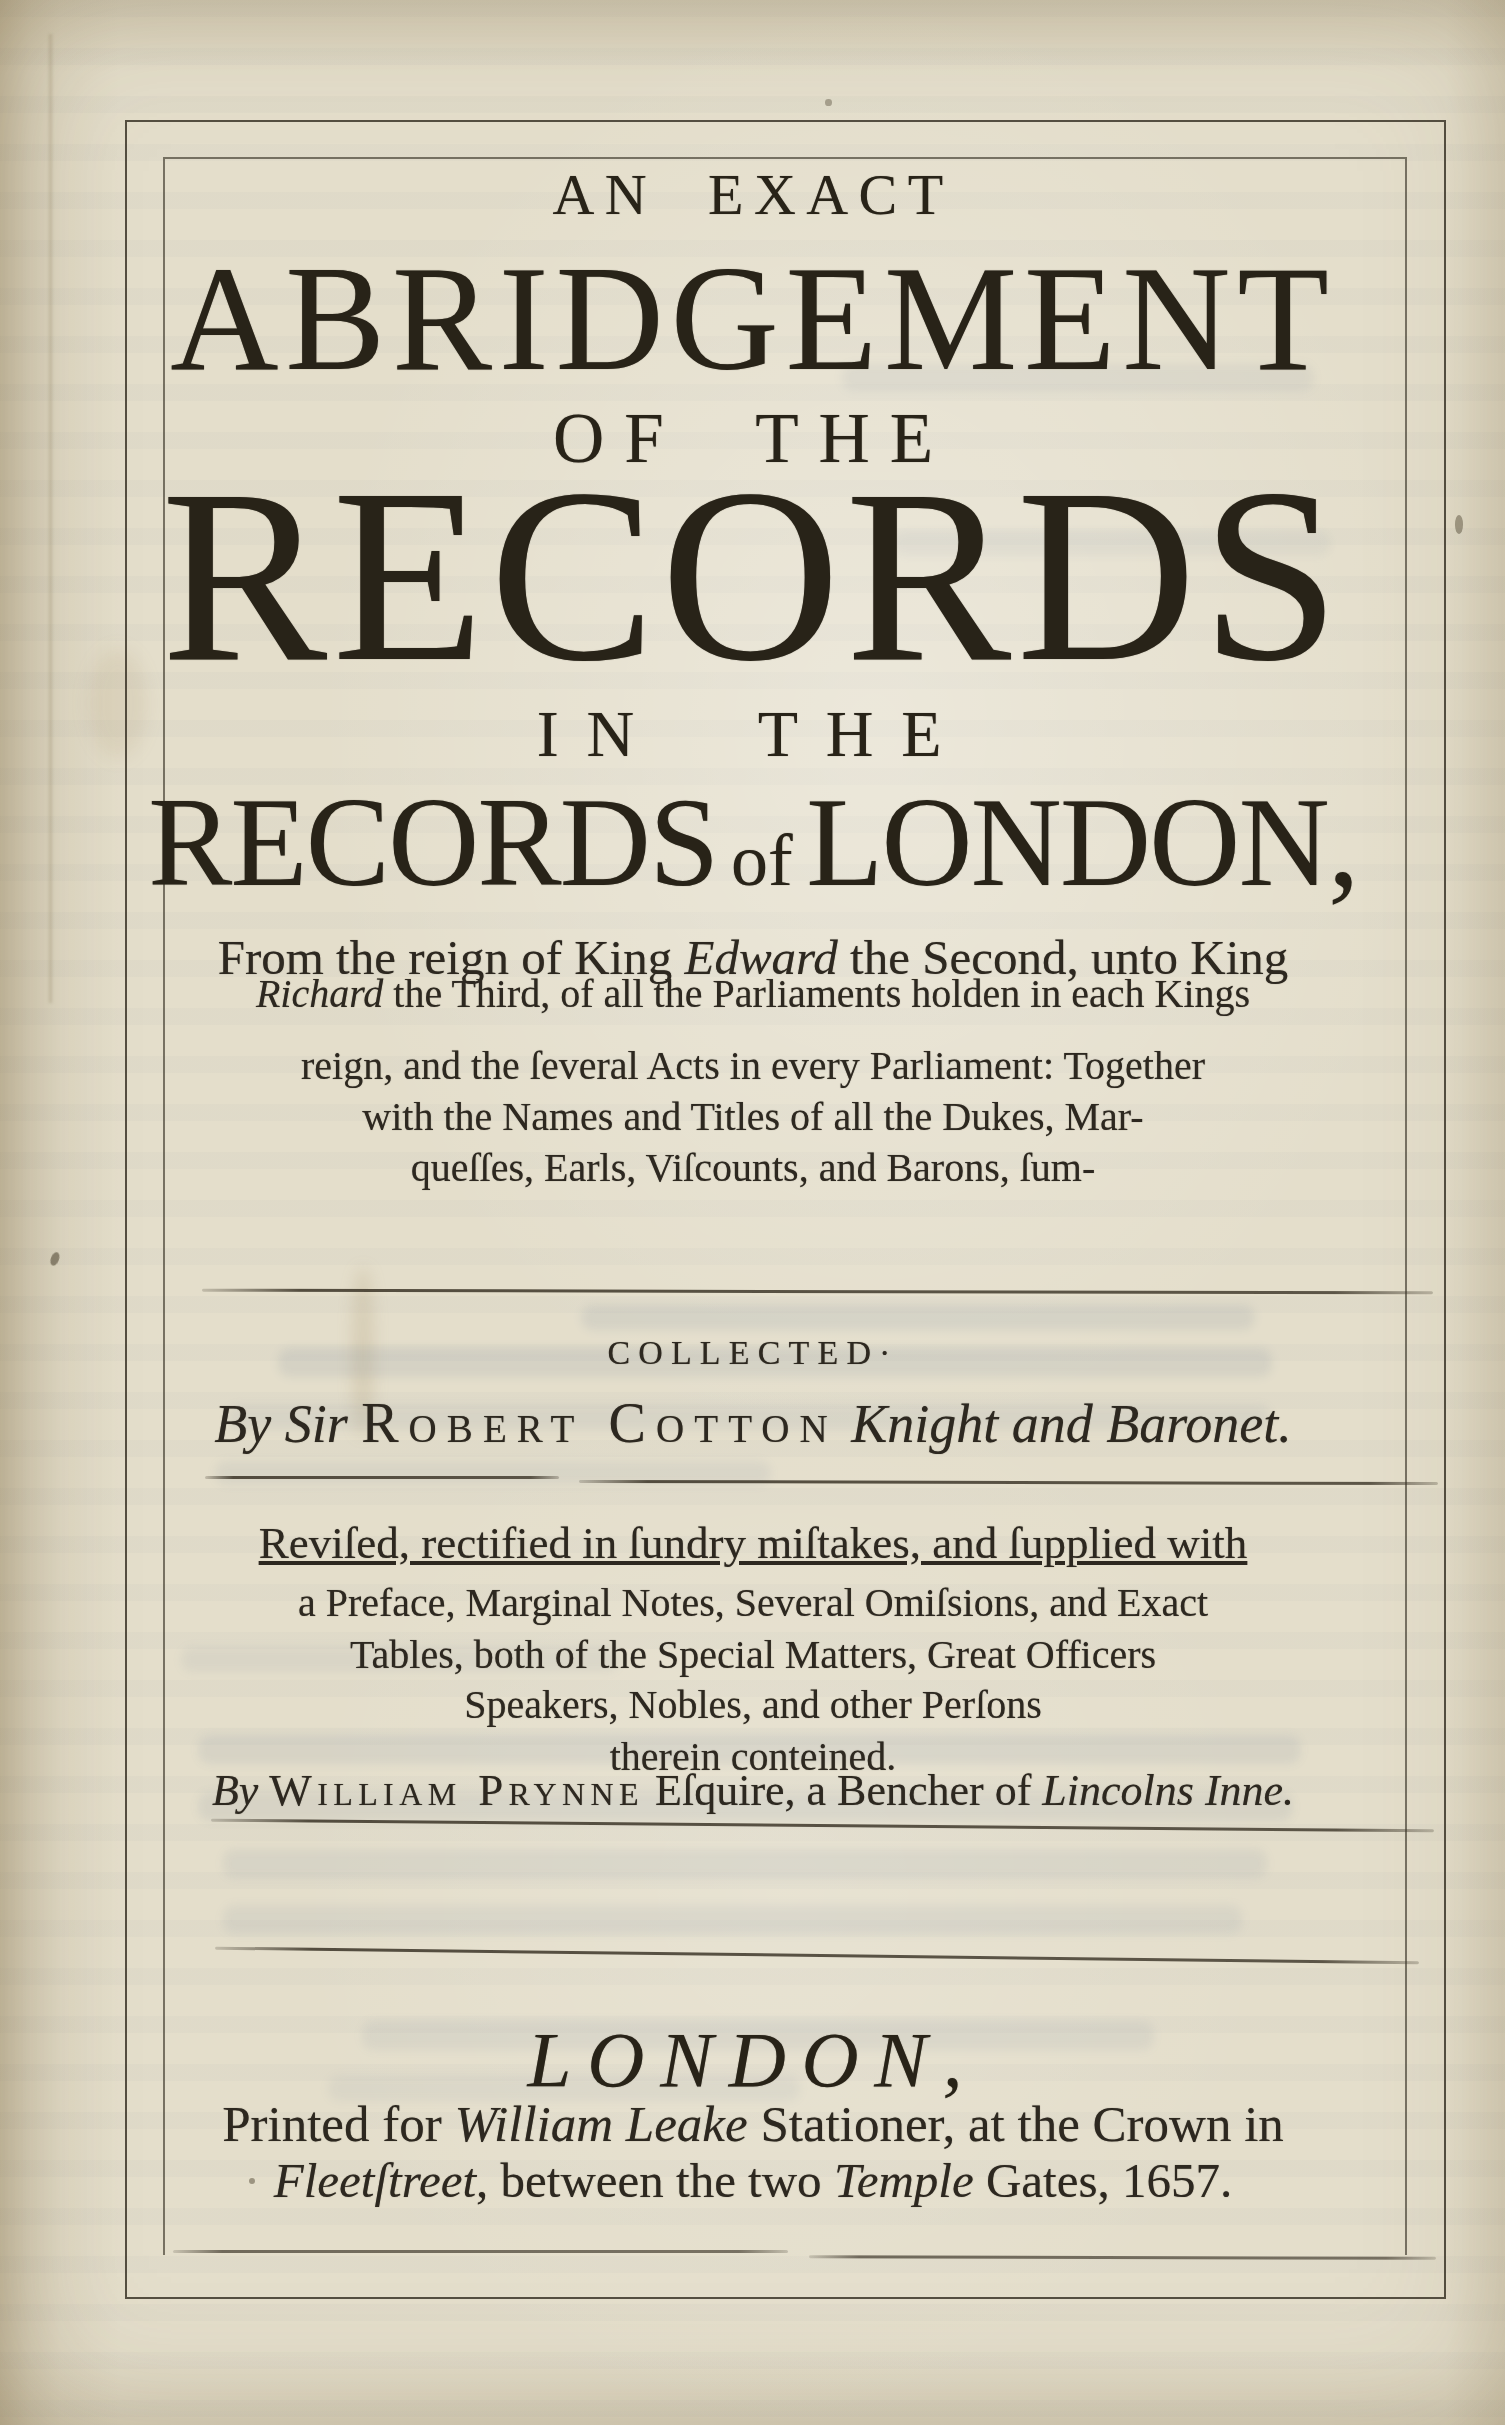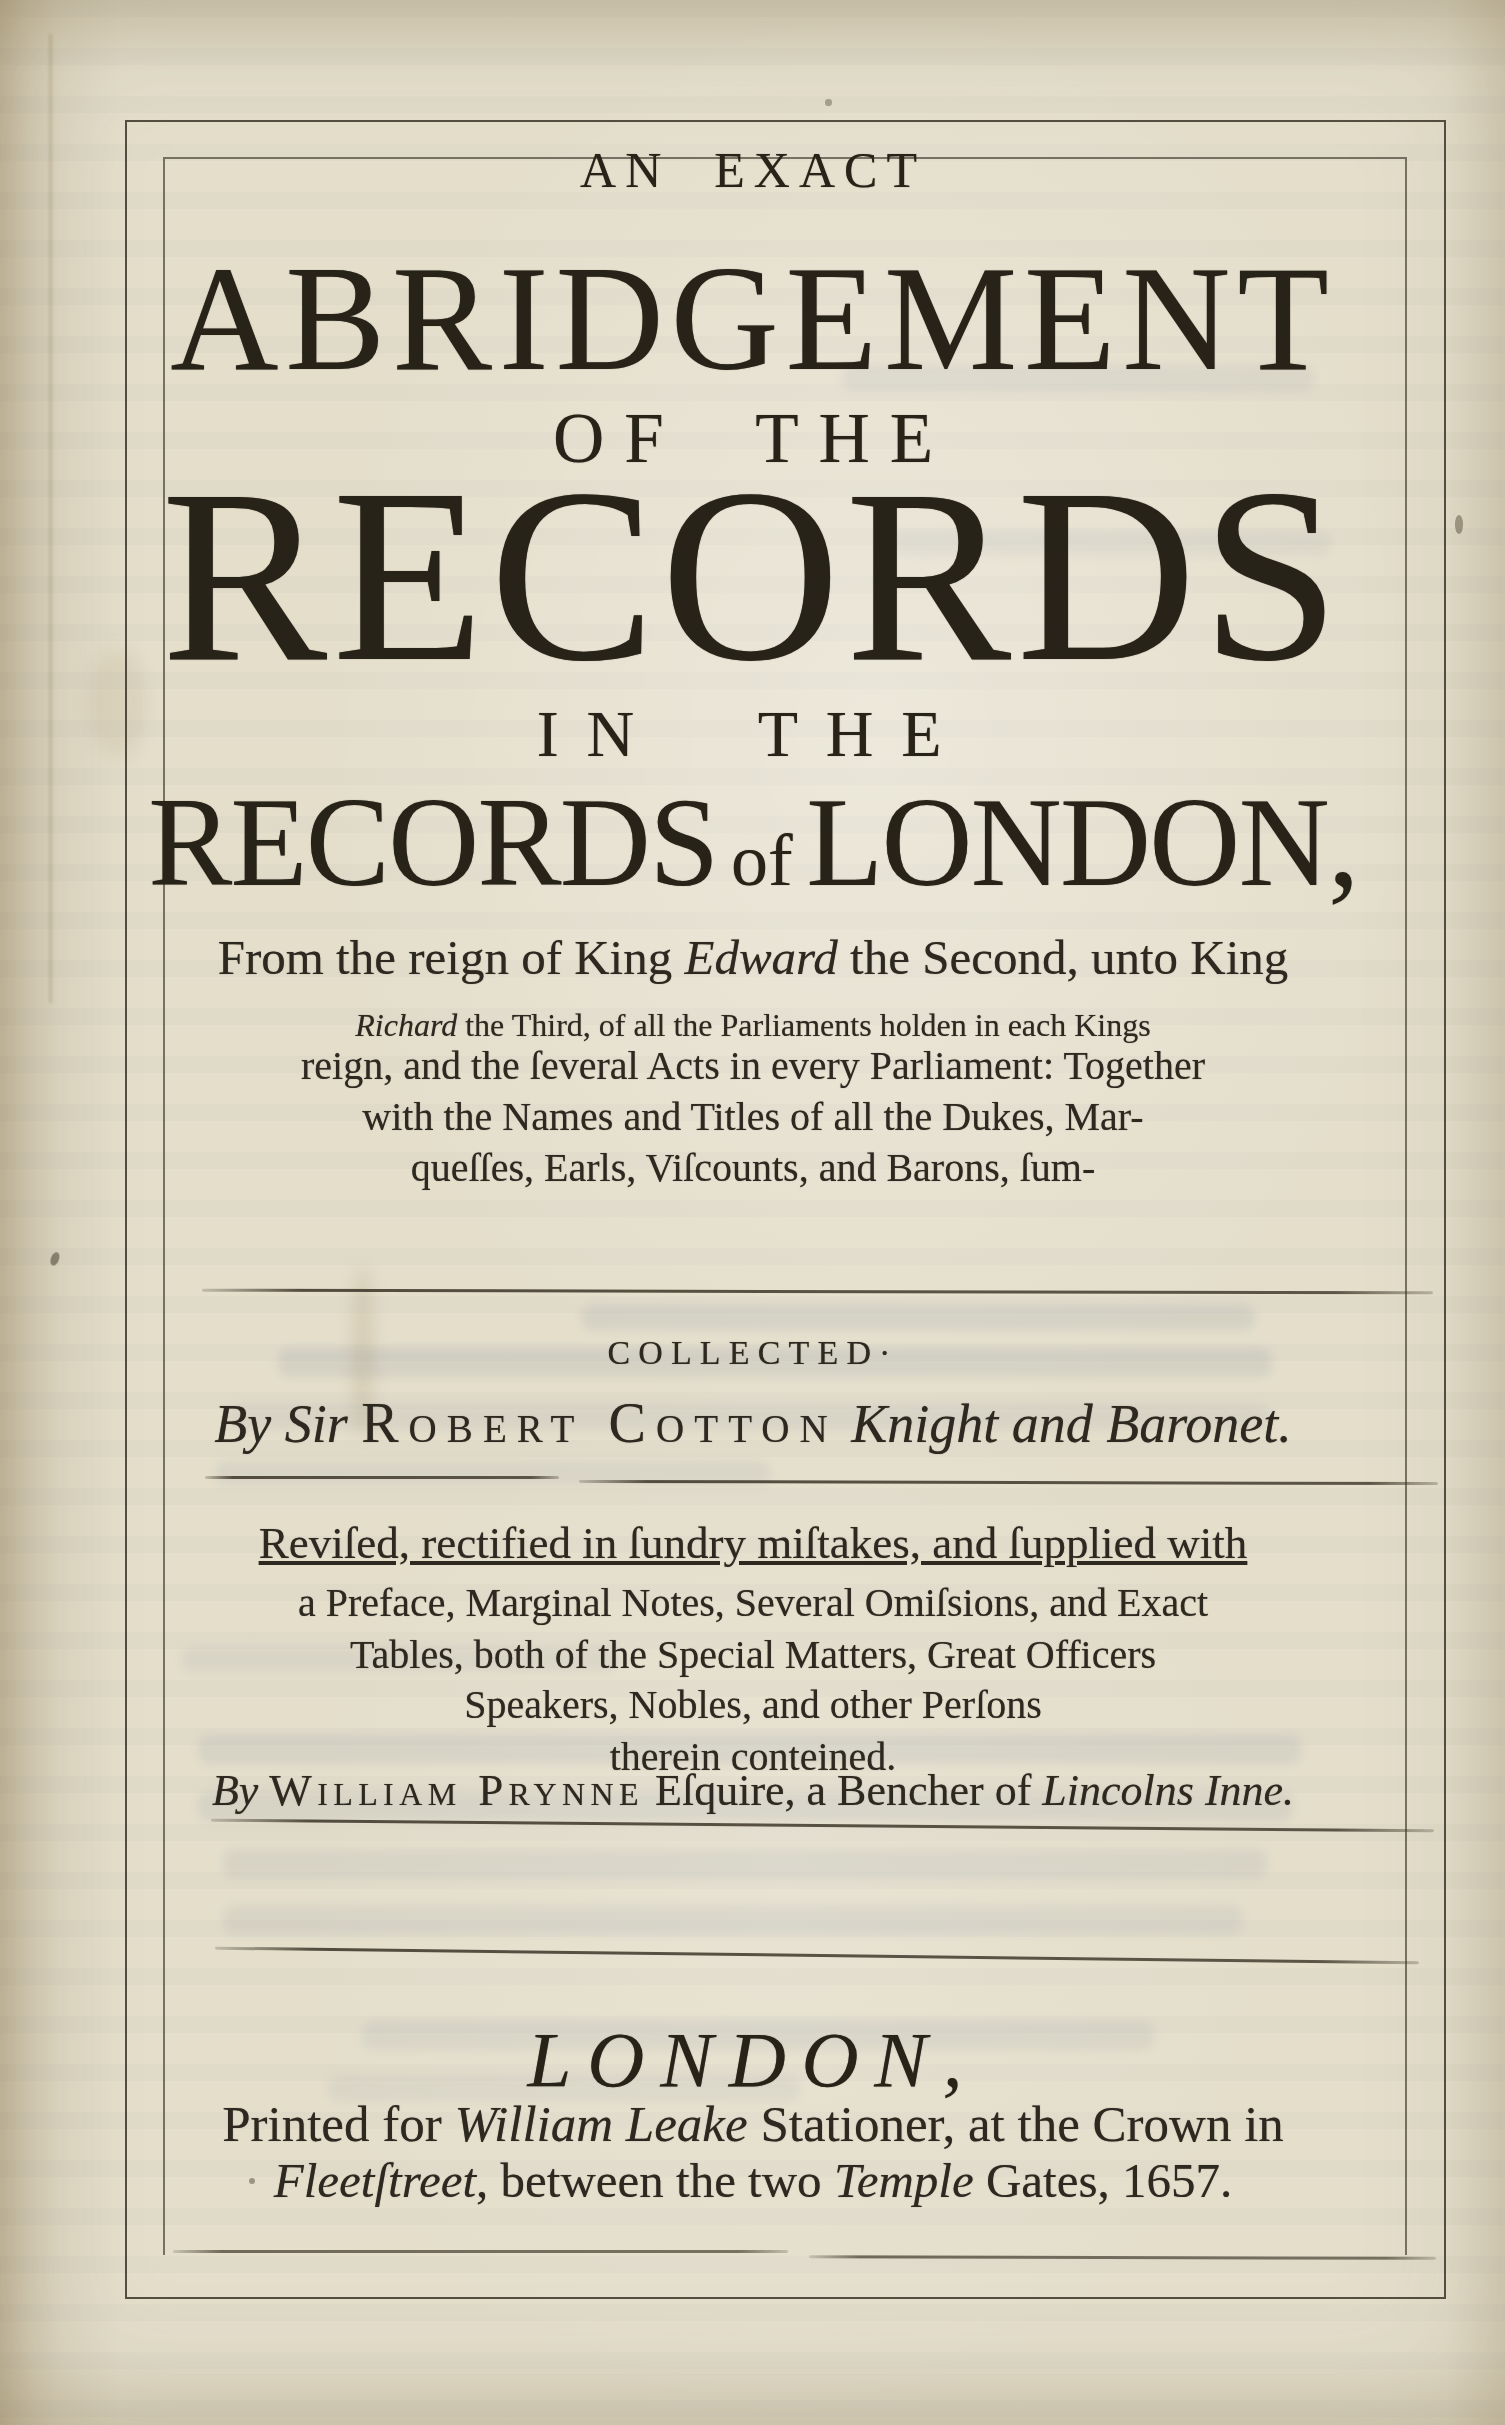--- a/index.html
+++ b/index.html
@@ -22,30 +22,30 @@
   .frame-inner { position:absolute; left:163px; top:157px; width:1240px; height:2096px;
     border-top:2.5px solid rgba(52,46,34,0.62);
     border-left:2.5px solid rgba(52,46,34,0.62);
     border-right:2.5px solid rgba(52,46,34,0.62); }
   .line { position:absolute; left:134px; width:1238px; text-align:center; line-height:1;
     white-space:nowrap; text-shadow:0 0 1px rgba(45,40,30,0.55); }
   .caps-dark { color:#282318; }
   .it { font-style:italic; }
   .sc { font-variant:small-caps; letter-spacing:0.18em; font-size:56px; }
   .sc2 { font-variant:small-caps; letter-spacing:0.12em; font-size:45px; }
-  .l-anexact      { top:145px;  font-size:50px;  letter-spacing:0.18em; word-spacing:0.45em; }
+  .l-anexact      { top:166px;  font-size:58px;  letter-spacing:0.18em; word-spacing:0.45em; }
   .l-abridgement  { top:243px;  font-size:150px; letter-spacing:6.7px; }
   .l-ofthe        { top:403px;  font-size:71px;  letter-spacing:0.28em; word-spacing:0.5em; }
   .l-records      { top:451px;  font-size:249px; letter-spacing:5px; }
   .l-inthe        { top:701px;  font-size:66px;  letter-spacing:0.42em; word-spacing:0.8em; }
   .l-tower        { top:780px;  font-size:126px; }
   .tw-main        { letter-spacing:-1.7px; }
   .tw-of          { font-size:74px; padding:0 13.5px; }
   .l-sub1 { top:933px; font-size:49px; }
-  .l-sub2 { top:1009px; font-size:32px; }
+  .l-sub2 { top:974px; font-size:40px; }
   .l-sub3 { top:1046px; font-size:40px; }
   .l-sub4 { top:1097px; font-size:40px; }
   .l-sub5 { top:1148px; font-size:40px; }
   .l-sub6 { top:1198px; font-size:40px; }
   .l-collected { top:1336px; font-size:34px; letter-spacing:0.24em; }
   .l-cotton    { top:1395px; font-size:54px; }
   .l-rev1 { top:1521px; font-size:45px;text-decoration:underline; }
   .l-rev2 { top:1583px; font-size:40px; }
   .l-rev3 { top:1635px; font-size:40px; }
   .l-rev4 { top:1685px; font-size:40px; }

